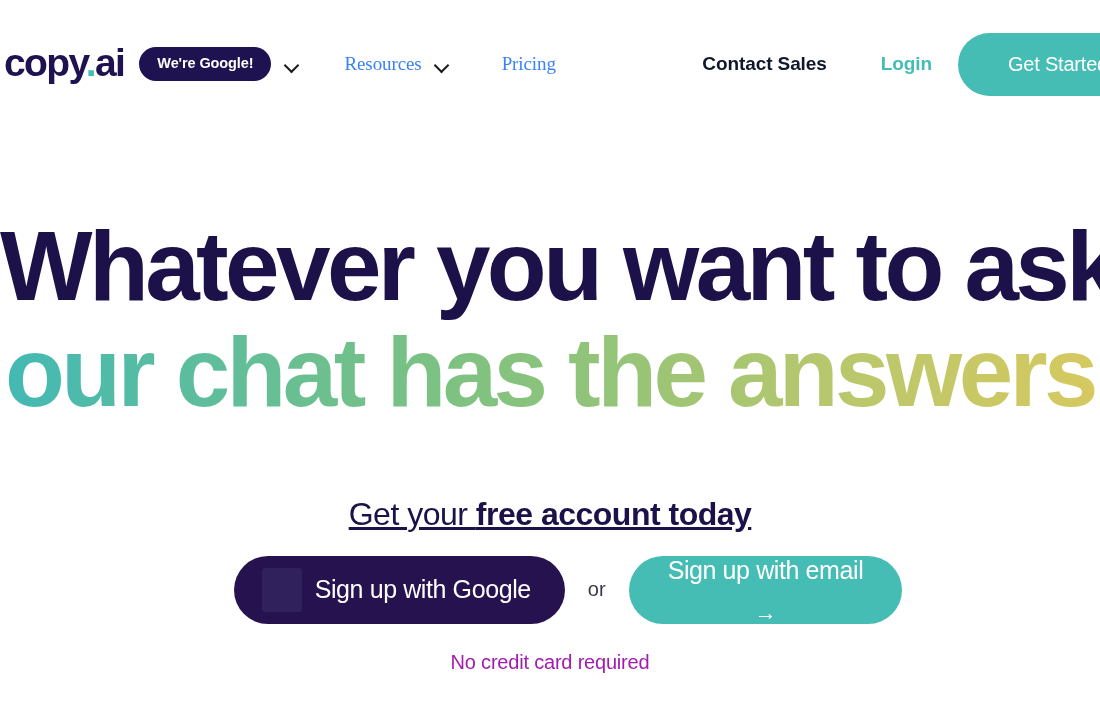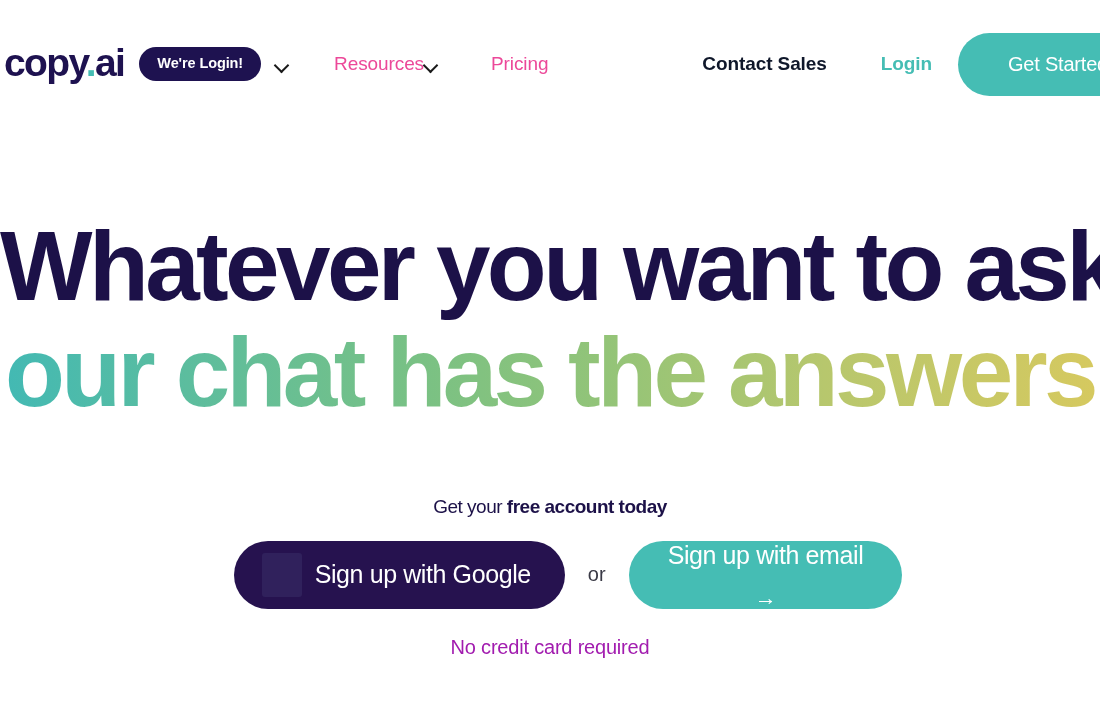--- a/index.html
+++ b/index.html
@@ -79,26 +79,28 @@
     border-right: 2.6px solid #1a1a1a;
     border-bottom: 2.6px solid #1a1a1a;
     transform: rotate(45deg);
   }
   .chev-badge { margin-left: 14px; cursor: pointer; }
 
   .nav-item {
     margin-left: 44px;
     font-size: 19px;
     font-weight: 500;
-    color: #ec4899;
-    display: flex;
-    align-items: center;
+    color: #3b82f6;
+    display: flex;
+    align-items: center;
+    gap: 13px;
     white-space: nowrap;
     cursor: pointer;
     letter-spacing: -0.1px;
+    font-family: Liberation Serif, serif;
   }
   .nav-item-pricing { margin-left: 52px; }
 
   .nav-right {
     margin-left: auto;
     display: flex;
     align-items: center;
     height: 96px;
   }
 
@@ -168,24 +170,25 @@
         #b7c76d 75%,
         #d6c95f 100%);
     -webkit-background-clip: text;
     background-clip: text;
     -webkit-text-fill-color: transparent;
     color: transparent;
   }
 
   .subhead {
     margin-top: 70px;
-    font-size: 19px;
+    font-size: 32px;
     font-weight: 400;
     color: #1c1148;
     letter-spacing: -0.5px;
+    text-decoration: underline;
   }
   .subhead b { font-weight: 700; }
 
   .cta-row {
     margin-top: 23px;
     display: flex;
     align-items: center;
     justify-content: center;
     padding-left: 36px;
   }
@@ -251,21 +254,21 @@
 <body>
 
 <header class="navbar">
 
   <div class="nav-left">
 
     <div class="logo">
       <span>copy</span><span class="dot">.</span><span>ai</span>
     </div>
 
-    <div class="hiring-badge">We're Login!</div>
+    <div class="hiring-badge">We're Google!</div>
 
     <span class="chev chev-badge"></span>
 
     <div class="nav-item">
       <span>Resources</span>
       <span class="chev"></span>
     </div>
 
     <div class="nav-item nav-item-pricing">
       <span>Pricing</span>

